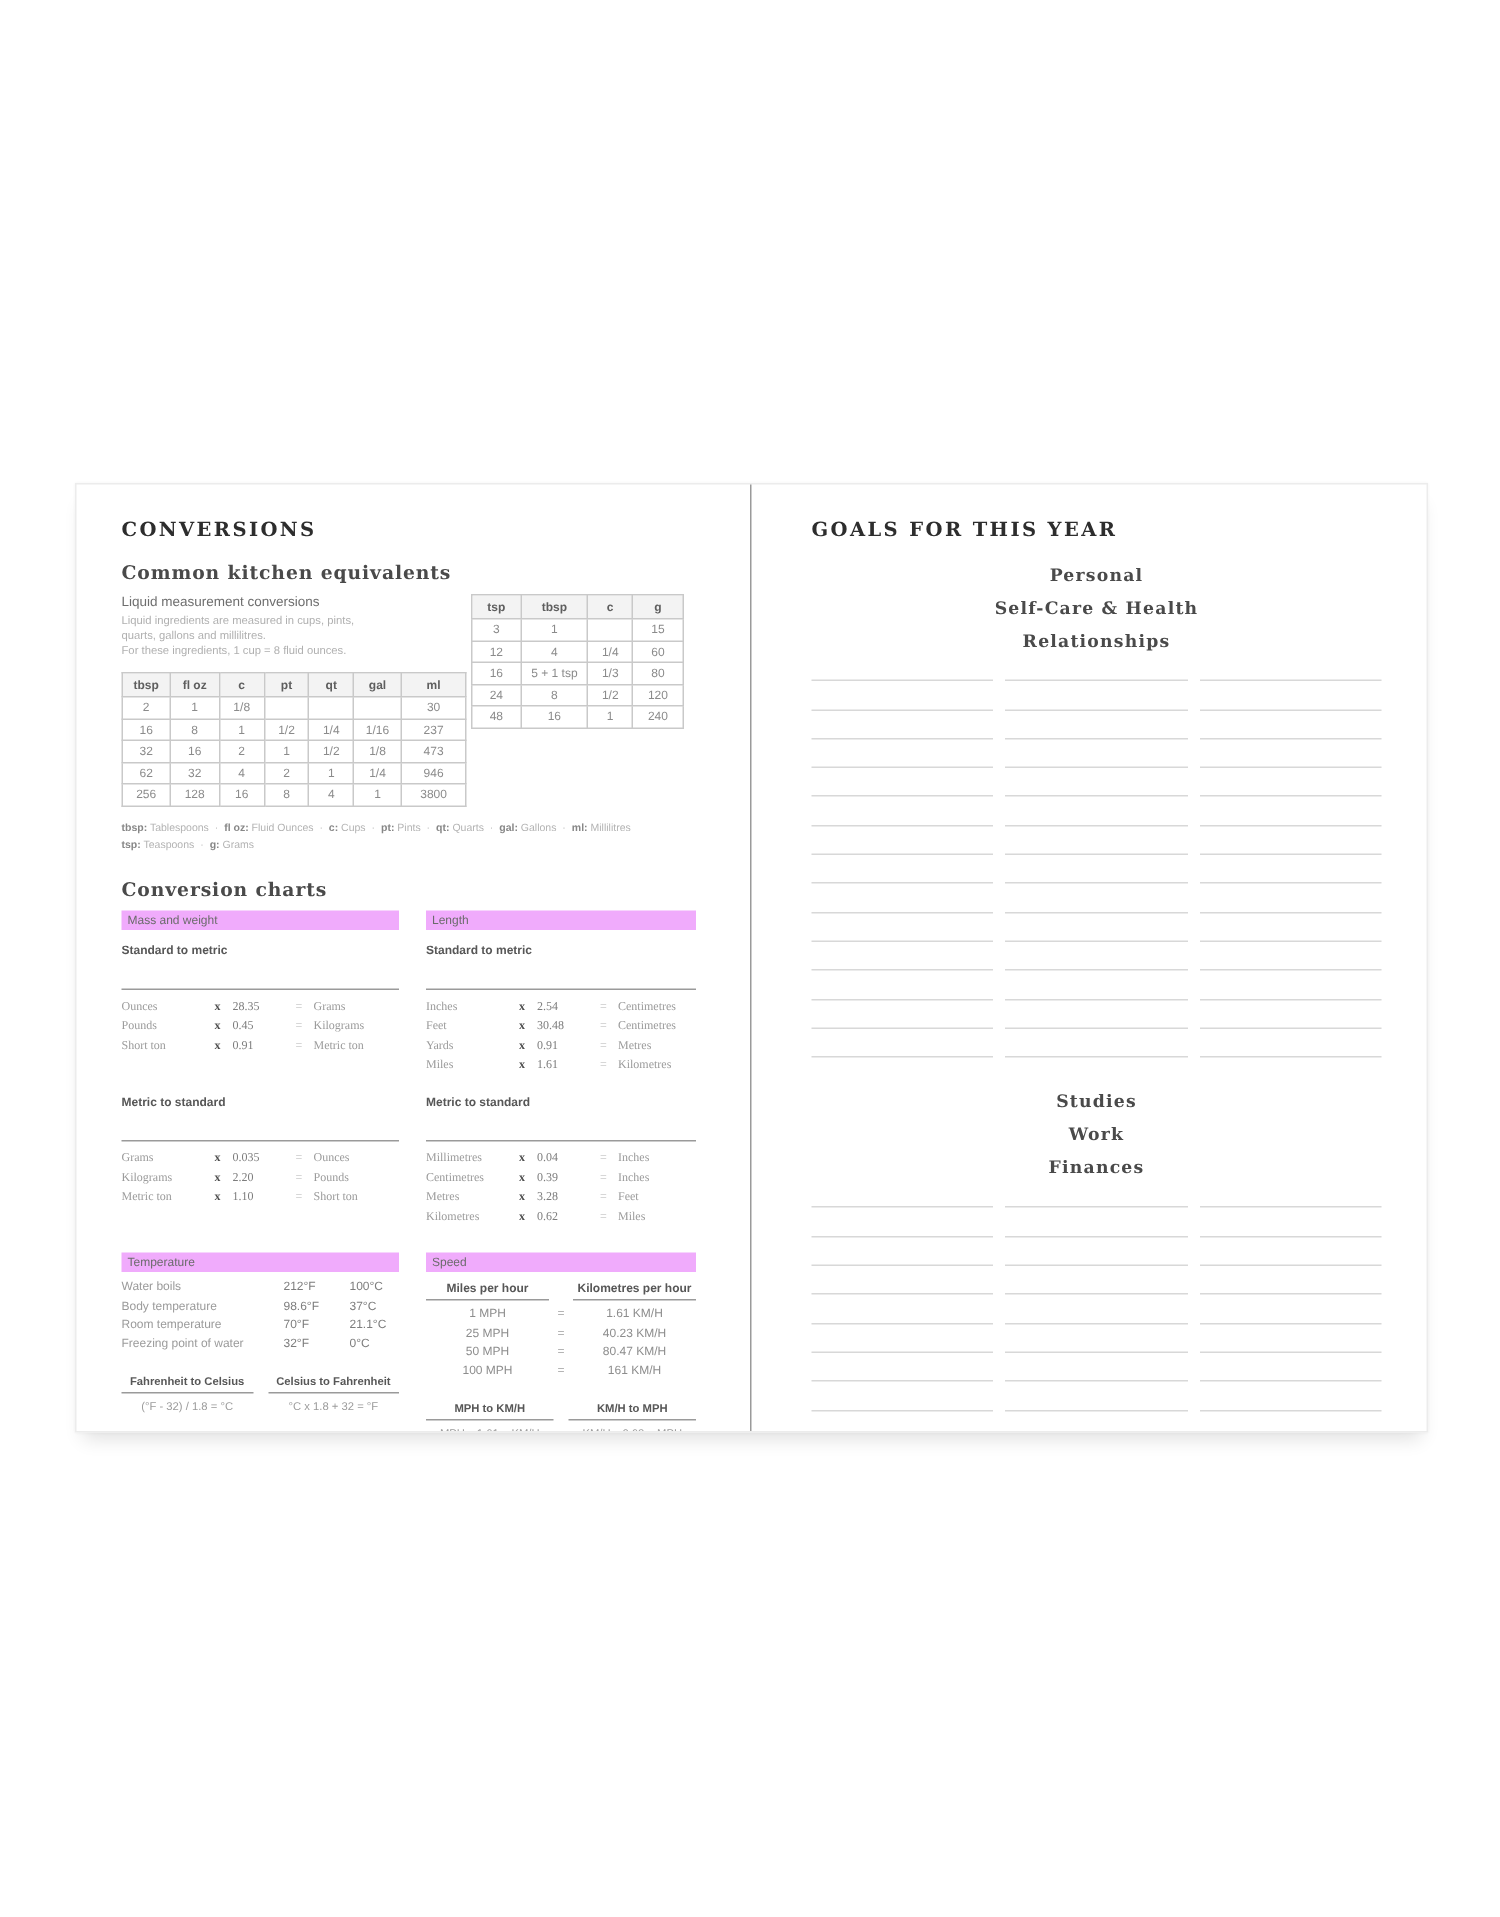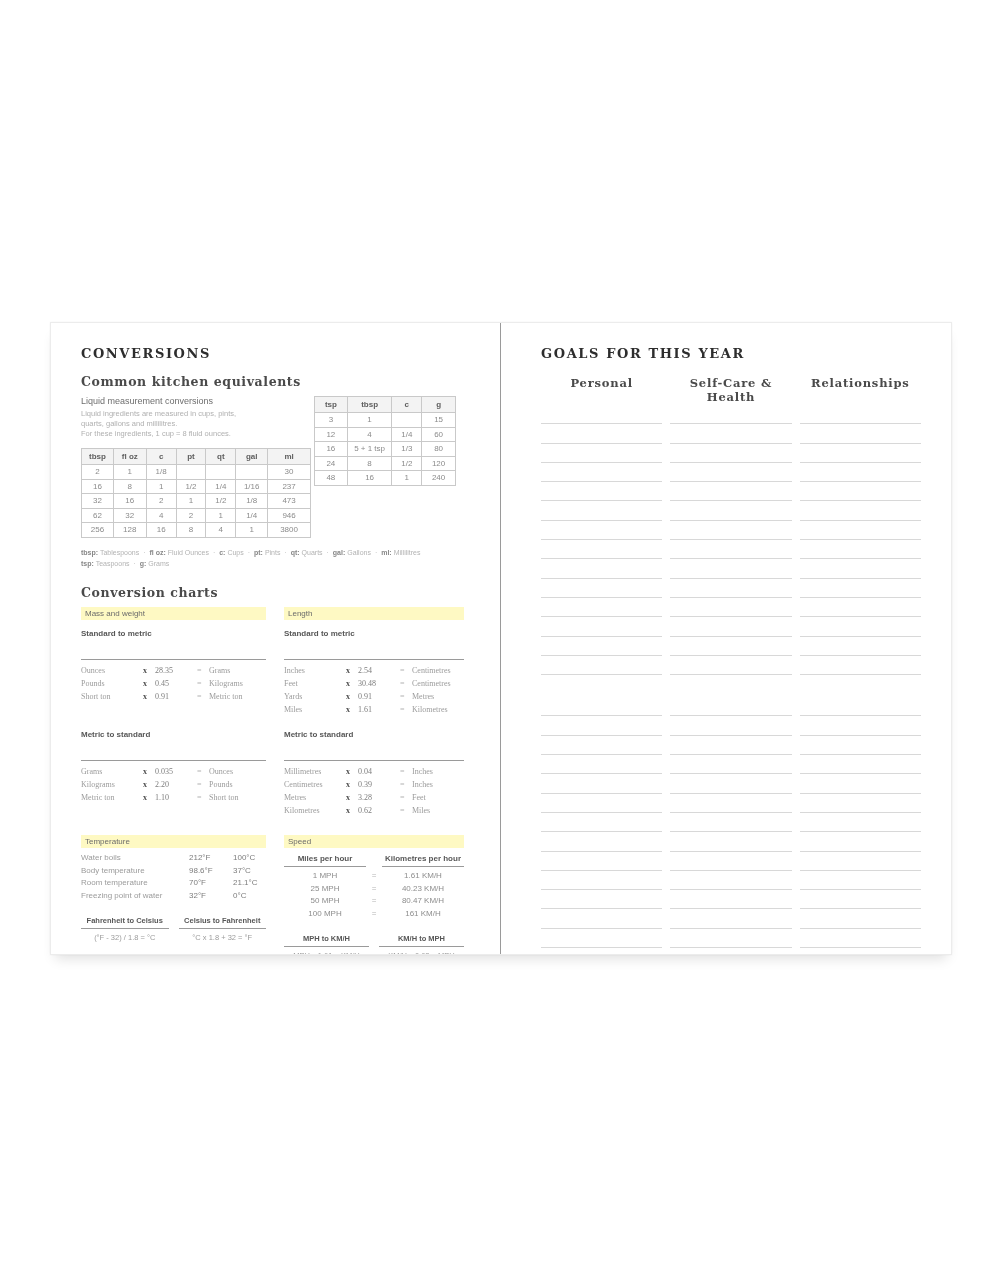--- a/index.html
+++ b/index.html
@@ -30,21 +30,21 @@
   .ktable td{height:13.5px;font-size:8px;color:#8b8b8b;font-weight:400;}
 
   .legend{margin-top:9px;font-size:7px;line-height:11px;color:#b3b3b3;}
   .legend b{color:#878787;font-weight:700;}
   .legend .sep{margin:0 2px;color:#c6c6c6;}
 
   .charts-head{margin-top:16px;}
   .charts-grid{display:grid;grid-template-columns:203px 187px;margin-top:7px;align-items:start;}
   .block{width:185px;}
   .block.c2{width:180px;}
-  .chart-bar{height:13px;line-height:13px;background:#fef9c3;font-size:8px;color:#6b6b6b;
+  .chart-bar{height:13px;line-height:13px;background:#f0abfc;font-size:8px;color:#6b6b6b;
              padding-left:4px;box-sizing:border-box;}
   .subhead{margin-top:9px;font-size:8px;font-weight:700;color:#575757;padding-bottom:21px;
            border-bottom:1px solid #9a9a9a;}
   .subhead.mt-c1{margin-top:27px;}
   .subhead.mt-c2{margin-top:14px;}
   .rows{margin-top:4px;font-family:Liberation Serif, serif;}
   .convrow{display:grid;grid-template-columns:62px 12px 42px 12px 1fr;height:13px;
            align-items:center;font-size:8px;}
   .convrow .from{color:#9b9b9b;}
   .convrow .op{color:#4f4f4f;font-weight:700;}
@@ -66,21 +66,21 @@
 
   .speed-head{display:grid;grid-template-columns:1fr 16px 1fr;margin-top:6px;}
   .sh{font-size:8px;font-weight:700;color:#575757;text-align:center;padding-bottom:3px;
       border-bottom:1px solid #9a9a9a;white-space:nowrap;}
   .speed-rows{margin-top:3px;}
   .speedrow{display:grid;grid-template-columns:1fr 16px 1fr;height:12.5px;align-items:center;
             font-size:8px;text-align:center;}
   .speedrow .sm,.speedrow .sk{color:#8d8d8d;}
   .speedrow .se{color:#b5b5b5;}
 
-  .goal-headers{display:flex;gap:8px;margin-top:15px;}
+  .goal-headers{display:flex;gap:8px;margin-top:15px;flex-direction:column;}
   .goal-headers .gh{flex:1;margin:0;text-align:center;font-family:"DejaVu Serif", serif;
                     font-size:11.5px;font-weight:600;letter-spacing:.8px;color:#4a4a4a;}
   .goal-cols{display:flex;gap:8px;margin-top:1px;}
   .gcol{flex:1;}
   .gline{height:18.3px;border-bottom:1px solid #d8d8d8;box-sizing:content-box;}
   .goal-section + .goal-section{margin-top:22px;}
 </style>
 </head>
 <body>
 
@@ -481,20 +481,25 @@
               <div class="gline"></div>
               <div class="gline"></div>
               <div class="gline"></div>
               <div class="gline"></div>
               <div class="gline"></div>
               <div class="gline"></div>
             </div>
           </div>
         </div>
         <div class="goal-section">
+          <div class="goal-headers">
+            <div class="gh">Studies</div>
+            <div class="gh">Work</div>
+            <div class="gh">Finances</div>
+          </div>
           <div class="goal-cols">
             <div class="gcol">
               <div class="gline"></div>
               <div class="gline"></div>
               <div class="gline"></div>
               <div class="gline"></div>
               <div class="gline"></div>
               <div class="gline"></div>
               <div class="gline"></div>
               <div class="gline"></div>

